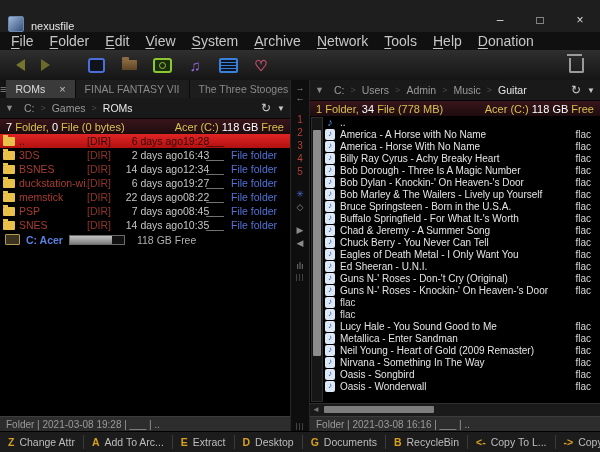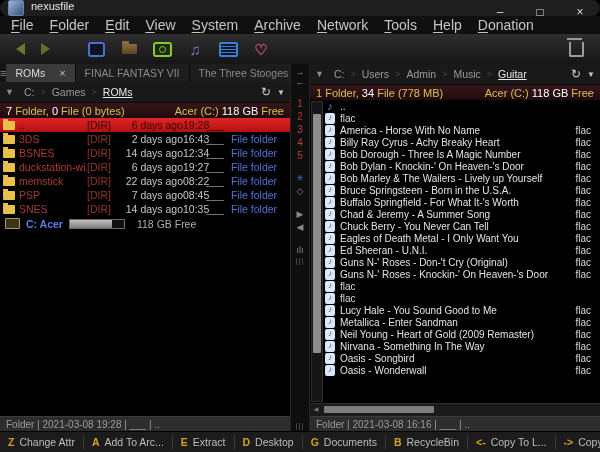--- a/index.html
+++ b/index.html
@@ -1,21 +1,21 @@
 <!DOCTYPE html>
 <html><head>
 <meta charset="utf-8">
 <style>
   html,body{margin:0;padding:0;background:#000;}
   body{width:600px;height:452px;font-family:"Liberation Sans",sans-serif;overflow:hidden;
        -webkit-font-smoothing:antialiased;}
   .window{width:600px;height:452px;display:flex;flex-direction:column;background:#000;}
 
   
-  .titlebar{height:16px;background:#1e1e1e;display:flex;align-items:flex-start;padding-left:8px;flex:0 0 auto;border-radius:9px;}
+  .titlebar{height:32px;background:#1e1e1e;display:flex;align-items:flex-end;padding-left:8px;flex:0 0 auto;}
   .app-icon{width:14px;height:14px;border-radius:2px;background:linear-gradient(135deg,#9fb6d8,#35527e);
             border:1px solid #6d86ab;margin-right:7px;}
   .title-text{color:#e6e6e6;font-size:11px;}
   .win-controls{margin-left:auto;display:flex;height:24px;}
   .win-btn{width:40px;display:flex;align-items:center;justify-content:center;color:#dcdcdc;font-size:12px;}
 
   
   .menubar{height:18px;background:#101010;display:flex;align-items:center;padding:0 3px;flex:0 0 auto;}
   .menu-item{padding:0 8px;color:#c6c6c6;font-size:14px;}
   .menu-item u{text-decoration-thickness:1px;text-underline-offset:2px;}
@@ -53,21 +53,21 @@
   .hamburger{width:14px;display:flex;align-items:center;justify-content:center;color:#8a8a8a;font-size:11px;}
   .tab{display:flex;align-items:center;padding:0 9px;color:#8a8a8a;font-size:10.5px;background:#1d1d1d;
        border-right:1px solid #0a0a0a;white-space:nowrap;}
   .tab.active{background:#3a3a3a;color:#dcdcdc;}
   .tab .tab-close{margin-left:14px;color:#c0c0c0;font-size:11px;}
 
   .crumbbar{height:20px;display:flex;align-items:center;background:#191919;padding:0 5px;font-size:10.5px;
             border-bottom:1px solid #050505;flex:0 0 auto;}
   .crumb-chevron{color:#8a8a8a;margin-right:4px;font-size:9px;}
   .crumb{color:#9a9a9a;padding:0 6px;}
-  .crumb.current{color:#e8e8e8;text-decoration:underline;}
+  .crumb.current{color:#e8e8e8;}
   .crumb-sep{color:#474747;font-size:9px;}
   .crumb-actions{margin-left:auto;display:flex;align-items:center;gap:6px;}
   .refresh-ico{color:#d0d0d0;font-size:12px;}
   .dropdown-ico{color:#c8c8c8;font-size:8px;}
 
   .infobar{height:15px;display:flex;align-items:center;padding:0 6px;font-size:11px;
            background:linear-gradient(#38151a,#1e0c0f);color:#d8c050;flex:0 0 auto;}
   .infobar .bright{color:#ffffff;}
   .infobar .right{margin-left:auto;}
 
@@ -359,20 +359,21 @@
           <div class="vthumb"></div>
         </div>
         <div id="right-rows">
             <div class="rrow">
               <span class="r-icon plain">♪</span>
               <span class="r-name">..</span>
               <span class="r-ext"></span>
             </div>
             <div class="rrow">
               <span class="r-icon">♪</span>
+              <span class="r-name">America - A Horse with No Name</span>
               <span class="r-ext">flac</span>
             </div>
             <div class="rrow">
               <span class="r-icon">♪</span>
               <span class="r-name">America - Horse With No Name</span>
               <span class="r-ext">flac</span>
             </div>
             <div class="rrow">
               <span class="r-icon">♪</span>
               <span class="r-name">Billy Ray Cyrus - Achy Breaky Heart</span>

